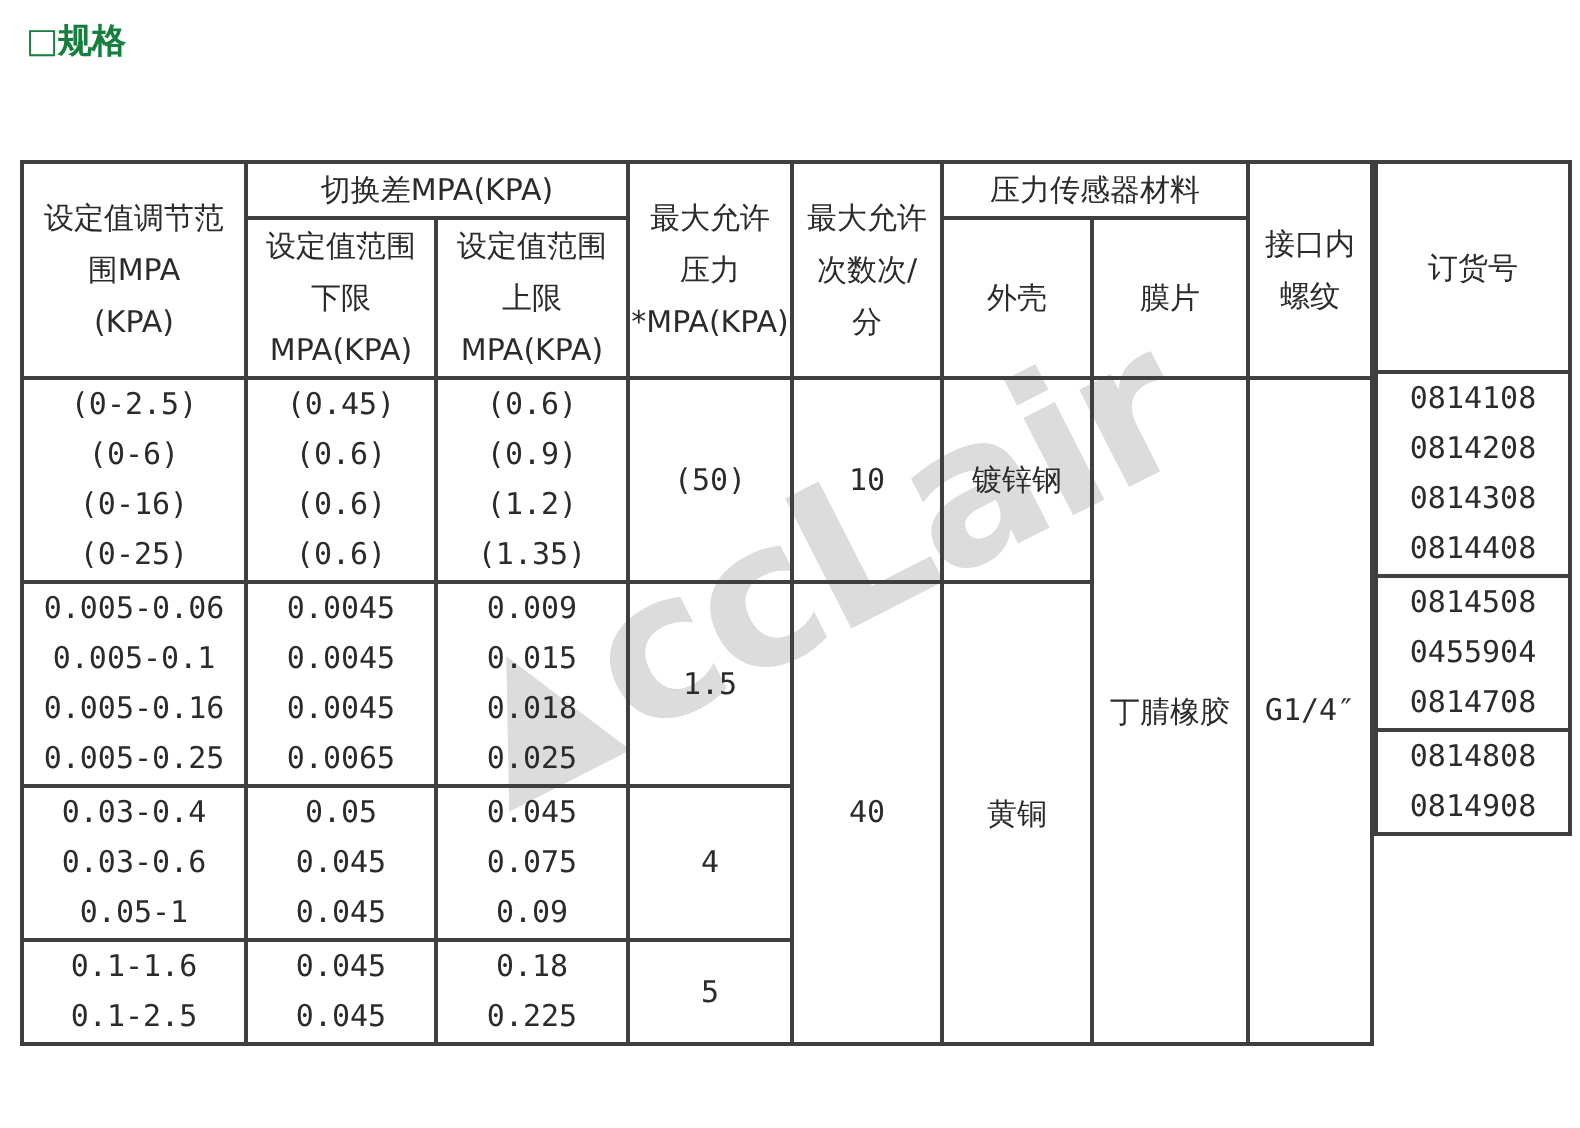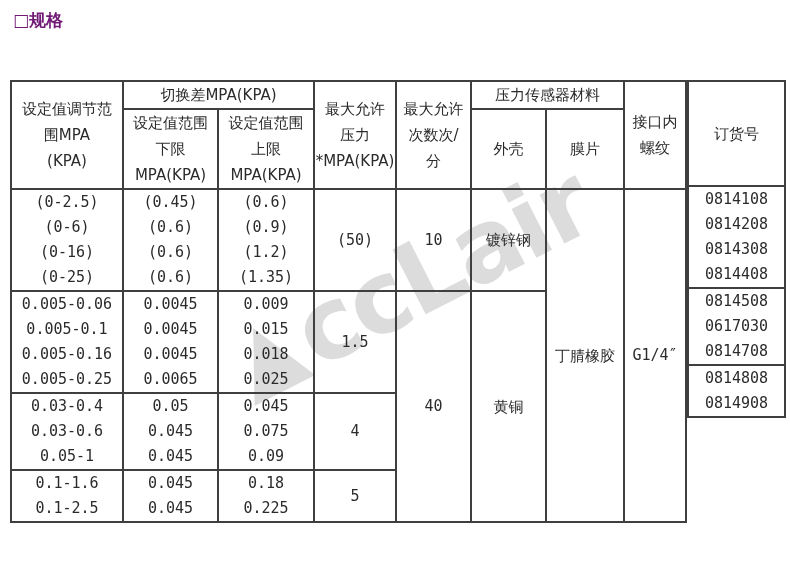--- a/index.html
+++ b/index.html
@@ -11,21 +11,21 @@
     overflow: hidden;
     font-family: "DejaVu Sans", "Liberation Sans", sans-serif;
     color: #2b2b2b;
   }
   .title {
     position: absolute;
     left: 13px;
     top: 9px;
     font-size: 17px;
     font-weight: bold;
-    color: #701a75;
+    color: #15803d;
     z-index: 2;
     margin: 0;
   }
   .note {
     position: absolute;
     left: 14px;
     top: 52px;
     font-size: 15px;
     color: #222222;
     z-index: 2;
@@ -203,21 +203,21 @@
         <td class="zh">订货号</td>
       </tr>
       <tr class="g2">
         <td>0814108
 0814208
 0814308
 0814408</td>
       </tr>
       <tr class="g3">
         <td>0814508
-0617030
+0455904
 0814708</td>
       </tr>
       <tr class="g4">
         <td>0814808
 0814908</td>
       </tr>
     </tbody>
   </table>
 
 </div>

